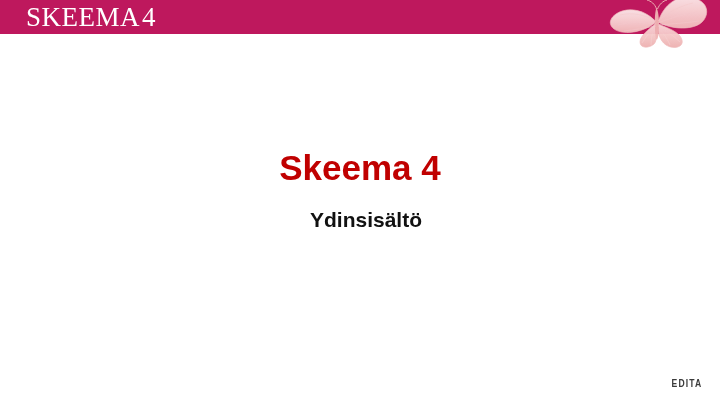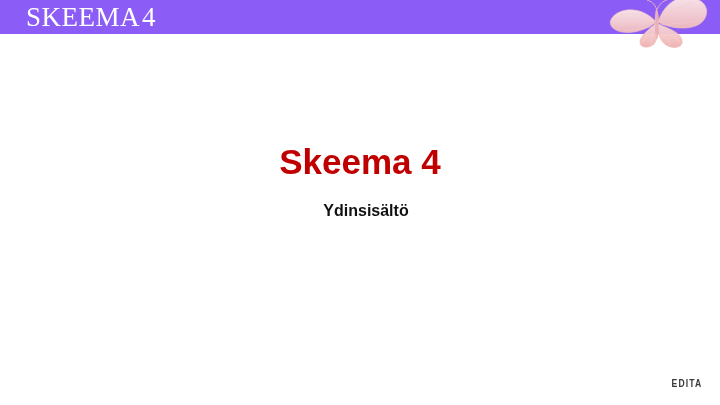--- a/index.html
+++ b/index.html
@@ -22,21 +22,21 @@
     overflow: hidden;
   }
 
   
   .banner {
     position: absolute;
     left: 0;
     top: 0;
     width: 720px;
     height: 34px;
-    background: #8b5cf6;
+    background: #be185d;
   }
   .banner-logo {
     position: absolute;
     left: 26px;
     top: 2px;
     height: 30px;
     line-height: 30px;
     color: #ffffff;
     font-family: "Liberation Serif", "DejaVu Serif", serif;
     font-size: 27px;
@@ -55,40 +55,40 @@
     top: -2px;
     width: 118px;
     height: 50px;
     pointer-events: none;
   }
 
   
   .title-block {
     position: absolute;
     left: 0;
-    top: 142px;
+    top: 148px;
     width: 720px;
     text-align: center;
   }
   .title-line {
     color: #c00000;
     font-weight: bold;
     line-height: 1.16;
     white-space: nowrap;
   }
   .title-line-1 {
     font-size: 35px;
   }
   .title-line-2 {
     font-size: 35px;
   }
   .subtitle {
     margin-top: 18px;
     color: #111111;
-    font-size: 16px;
+    font-size: 21px;
     font-weight: bold;
     line-height: 1.2;
     margin-left: 12px;
   }
 
   
   .edita-logo {
     position: absolute;
     right: 18px;
     bottom: 16px;

